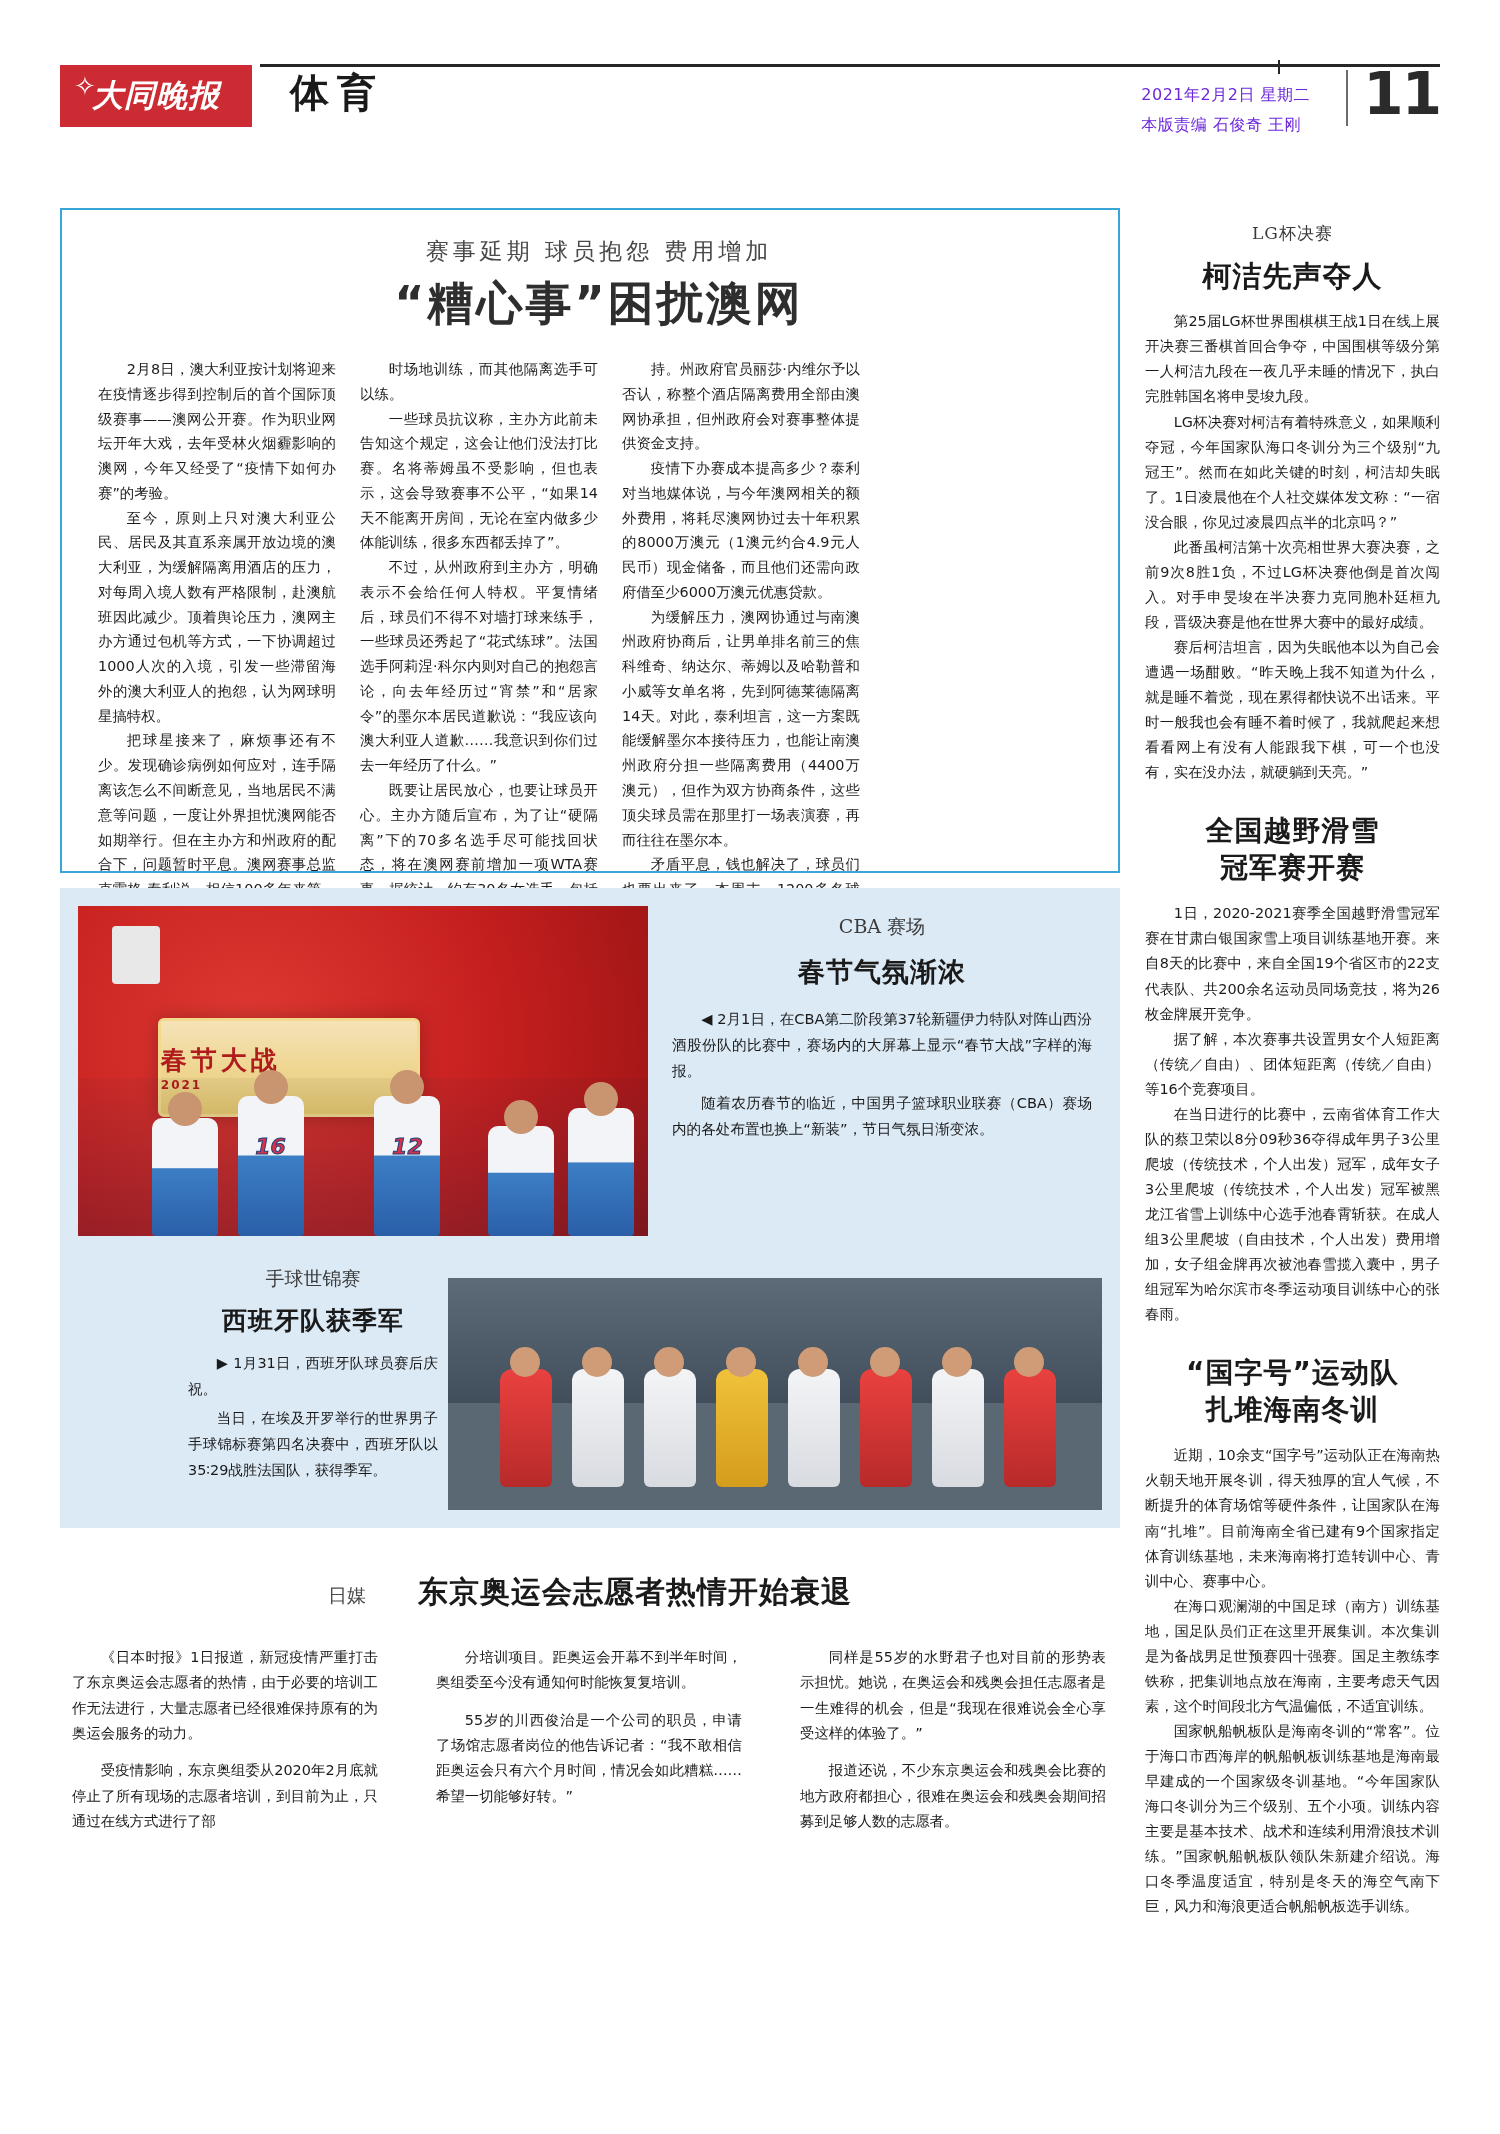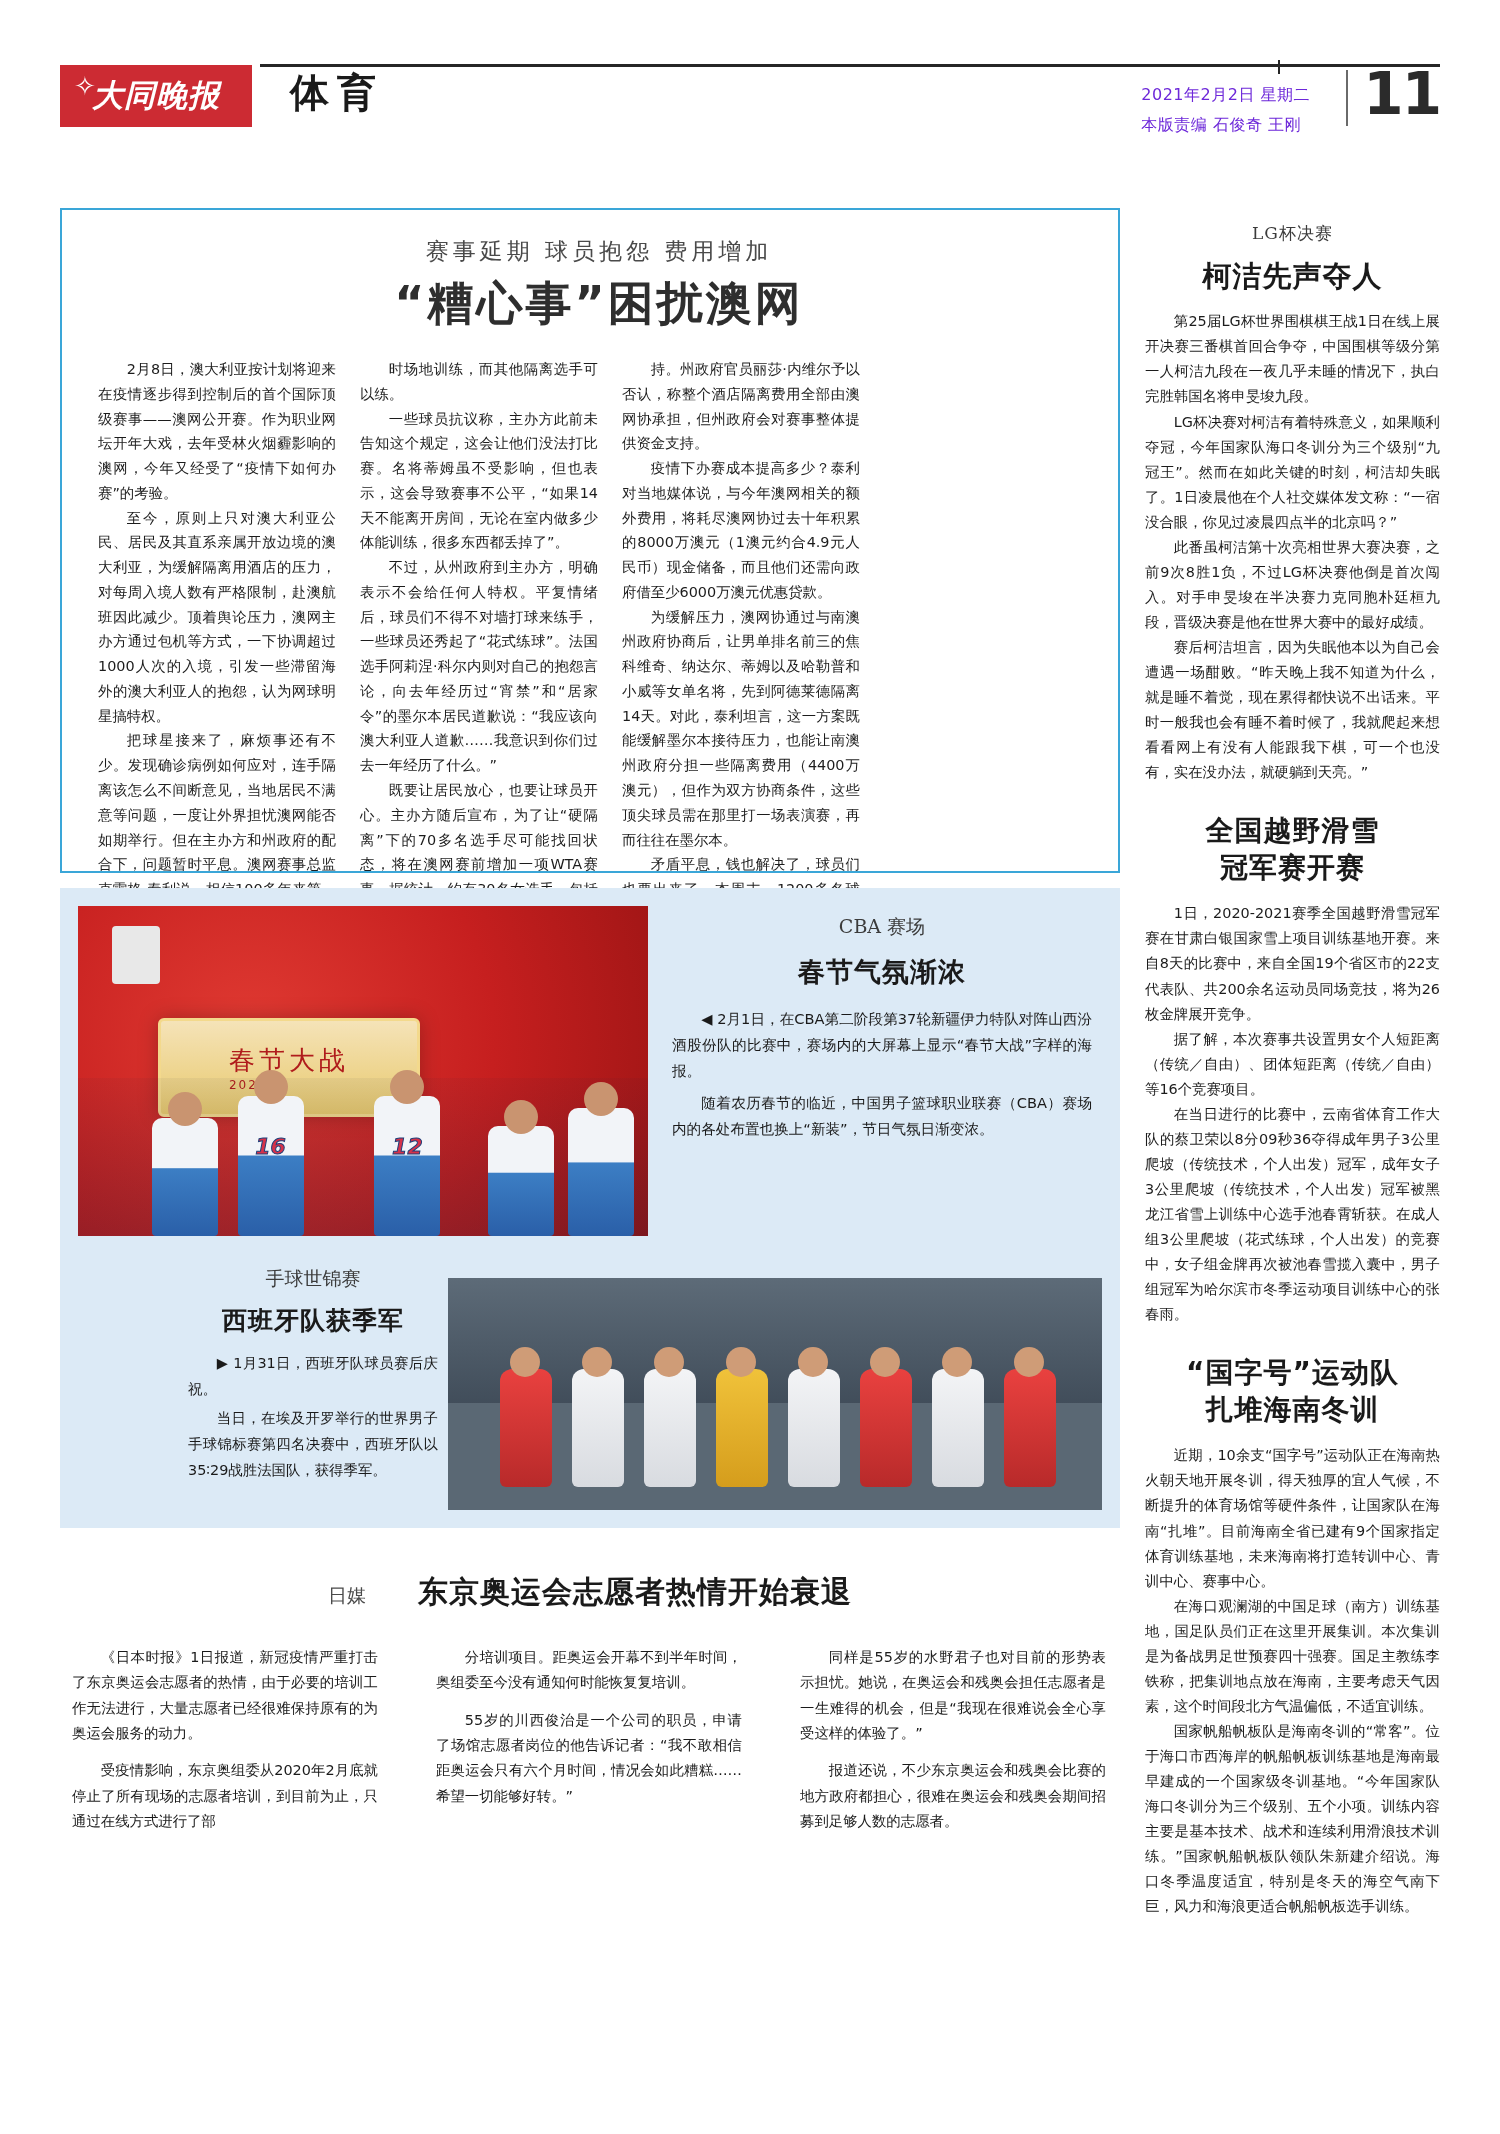--- a/index.html
+++ b/index.html
@@ -132,22 +132,22 @@
   }
 
   
   .ph { position:absolute; inset:0; }
   .cba-bg { background:
       radial-gradient(circle at 30% 40%, #e03a32 0%, #c61f1f 55%, #9e1515 100%); }
   .cba-banner {
     position:absolute; left:14%; top:34%; width:46%; height:30%;
     background:linear-gradient(180deg,#f5e3b8,#e8c96d);
     border:3px solid #f3d98c; border-radius:6px;
-    display:flex; align-items:center; justify-content:center;
-    color:#b01c1c; font-weight:normal; font-size:26px; letter-spacing:4px;
+    display:flex; align-items:center; justify-content:flex-start;
+    color:#b01c1c; font-weight:bold; font-size:26px; letter-spacing:4px;
     box-shadow:0 0 20px rgba(0,0,0,.25);
   }
   .cba-banner small { display:block; font-size:12px; letter-spacing:2px; }
   .cba-logo {
     position:absolute; left:6%; top:6%; width:48px; height:58px;
     background:#e8e8e8; border-radius:4px;
   }
   .cba-crowdrow {
     position:absolute; left:0; right:0; bottom:0; height:48%;
     background:linear-gradient(180deg, rgba(20,30,60,.05), rgba(20,30,60,.25));
@@ -242,21 +242,21 @@
         <p>LG杯决赛对柯洁有着特殊意义，如果顺利夺冠，今年国家队海口冬训分为三个级别“九冠王”。然而在如此关键的时刻，柯洁却失眠了。1日凌晨他在个人社交媒体发文称：“一宿没合眼，你见过凌晨四点半的北京吗？”</p>
         <p>此番虽柯洁第十次亮相世界大赛决赛，之前9次8胜1负，不过LG杯决赛他倒是首次闯入。对手申旻埈在半决赛力克同胞朴廷桓九段，晋级决赛是他在世界大赛中的最好成绩。</p>
         <p>赛后柯洁坦言，因为失眠他本以为自己会遭遇一场酣败。“昨天晚上我不知道为什么，就是睡不着觉，现在累得都快说不出话来。平时一般我也会有睡不着时候了，我就爬起来想看看网上有没有人能跟我下棋，可一个也没有，实在没办法，就硬躺到天亮。”</p>
       </div>
 
       <div>
         <div class="rail-title two" style="white-space:pre-line">全国越野滑雪
 冠军赛开赛</div>
         <p>1日，2020-2021赛季全国越野滑雪冠军赛在甘肃白银国家雪上项目训练基地开赛。来自8天的比赛中，来自全国19个省区市的22支代表队、共200余名运动员同场竞技，将为26枚金牌展开竞争。</p>
         <p>据了解，本次赛事共设置男女个人短距离（传统／自由）、团体短距离（传统／自由）等16个竞赛项目。</p>
-        <p>在当日进行的比赛中，云南省体育工作大队的蔡卫荣以8分09秒36夺得成年男子3公里爬坡（传统技术，个人出发）冠军，成年女子3公里爬坡（传统技术，个人出发）冠军被黑龙江省雪上训练中心选手池春霄斩获。在成人组3公里爬坡（花式练球，个人出发）的竞赛中，女子组金牌再次被池春雪揽入囊中，男子组冠军为哈尔滨市冬季运动项目训练中心的张春雨。</p>
+        <p>在当日进行的比赛中，云南省体育工作大队的蔡卫荣以8分09秒36夺得成年男子3公里爬坡（传统技术，个人出发）冠军，成年女子3公里爬坡（传统技术，个人出发）冠军被黑龙江省雪上训练中心选手池春霄斩获。在成人组3公里爬坡（自由技术，个人出发）费用增加，女子组金牌再次被池春雪揽入囊中，男子组冠军为哈尔滨市冬季运动项目训练中心的张春雨。</p>
       </div>
 
       <div>
         <div class="rail-title two" style="white-space:pre-line">“国字号”运动队
 扎堆海南冬训</div>
         <p>近期，10余支“国字号”运动队正在海南热火朝天地开展冬训，得天独厚的宜人气候，不断提升的体育场馆等硬件条件，让国家队在海南“扎堆”。目前海南全省已建有9个国家指定体育训练基地，未来海南将打造转训中心、青训中心、赛事中心。</p>
         <p>在海口观澜湖的中国足球（南方）训练基地，国足队员们正在这里开展集训。本次集训是为备战男足世预赛四十强赛。国足主教练李铁称，把集训地点放在海南，主要考虑天气因素，这个时间段北方气温偏低，不适宜训练。</p>
         <p>国家帆船帆板队是海南冬训的“常客”。位于海口市西海岸的帆船帆板训练基地是海南最早建成的一个国家级冬训基地。“今年国家队海口冬训分为三个级别、五个小项。训练内容主要是基本技术、战术和连续利用滑浪技术训练。”国家帆船帆板队领队朱新建介绍说。海口冬季温度适宜，特别是冬天的海空气南下巨，风力和海浪更适合帆船帆板选手训练。</p>
       </div>
 

